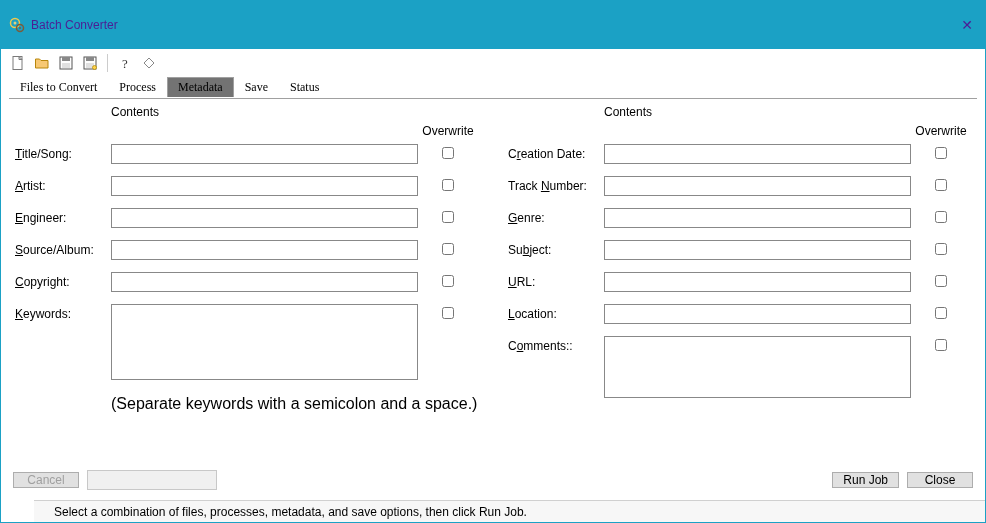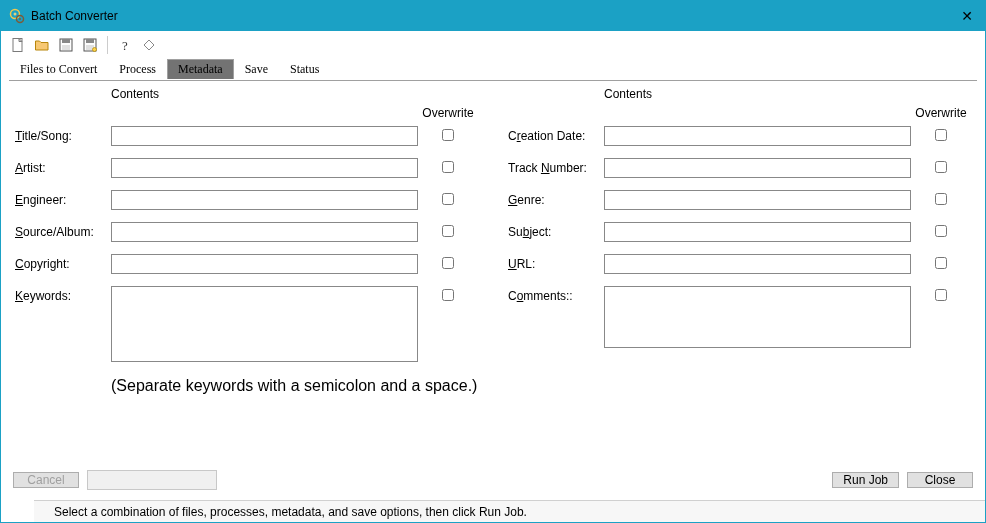--- a/index.html
+++ b/index.html
@@ -1,20 +1,20 @@
 <!DOCTYPE html>
 <html><head>
 <meta charset="utf-8">
 <style>
 * { box-sizing: border-box; margin: 0; padding: 0; }
 html, body { width: 986px; height: 523px; font-family: "Segoe UI", Tahoma, Arial, sans-serif; font-size: 12px; color: #000; background: #fff; overflow: hidden; }
 
 .window { width: 986px; height: 523px; border: 1px solid #1ba1c5; display: flex; flex-direction: column; background: #fff; }
 
-.titlebar { height: 30px; background: #1ba1c5; display: flex; align-items: center; padding: 0 8px; color: #000000; }
+.titlebar { height: 48px; background: #1ba1c5; display: flex; align-items: center; padding: 0 8px; color: #4c1d95; }
 .titlebar .app-icon { width: 16px; height: 16px; margin-right: 6px; }
 .titlebar .title { font-size: 12px; flex: 1; }
 .titlebar .close-x { font-size: 14px; cursor: pointer; padding: 0 4px; }
 
 .toolbar { height: 28px; display: flex; align-items: center; padding: 3px 8px; gap: 6px; background: #fff; }
 .toolbar .tb-btn { width: 18px; height: 18px; cursor: pointer; display: inline-flex; align-items: center; justify-content: center; }
 .tool-sep { width: 1px; height: 18px; background: #ccc; margin: 0 2px; }
 
 .tabstrip { display: flex; align-items: flex-start; padding: 0 8px; height: 22px; position: relative; font-family: Liberation Serif, serif; }
 .tabstrip::after { content: ""; position: absolute; left: 8px; right: 8px; bottom: 0; height: 1px; background: #a0a0a0; }
@@ -200,20 +200,25 @@
           <div class="finput"><input type="text" value="" style=""></div>
           <div class="fover"><input type="checkbox" style=""></div>
         </div>
 
         <div class="form-row">
           <div class="flabel"><span></span><span class="u">U</span><span>RL:</span></div>
           <div class="finput"><input type="text" value="" style=""></div>
           <div class="fover"><input type="checkbox" style=""></div>
         </div>
 
+        <div class="form-row">
+          <div class="flabel"><span></span><span class="u">L</span><span>ocation:</span></div>
+          <div class="finput"><input type="text" value="" style=""></div>
+          <div class="fover"><input type="checkbox" style=""></div>
+        </div>
 
         <div class="form-row">
           <div class="flabel"><span>C</span><span class="u">o</span><span>mments::</span></div>
           <div class="finput"><textarea rows="4" style=""></textarea></div>
           <div class="fover"><input type="checkbox" style=""></div>
         </div>
       </div>
     </div>
   </div>
 

